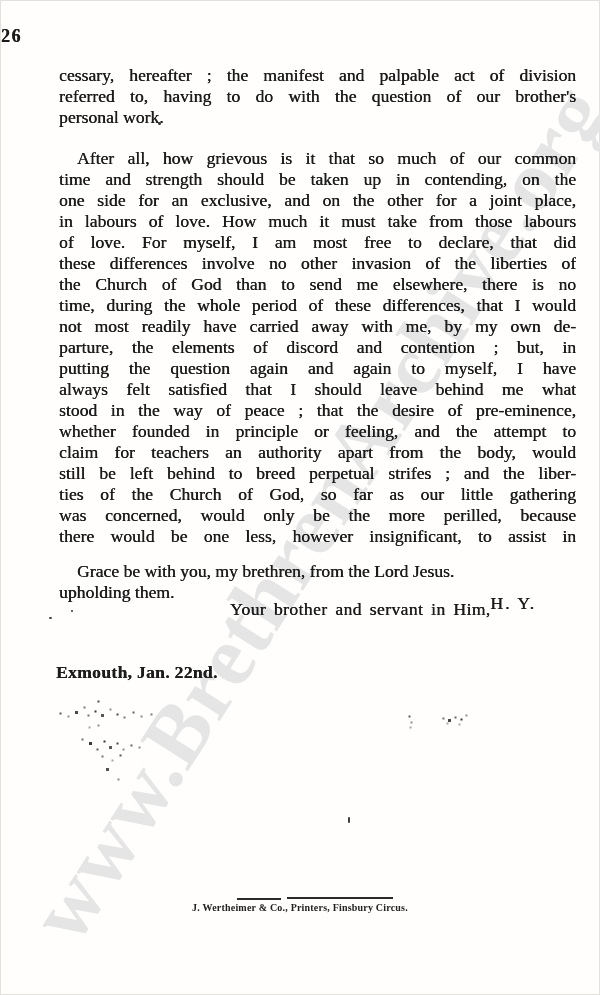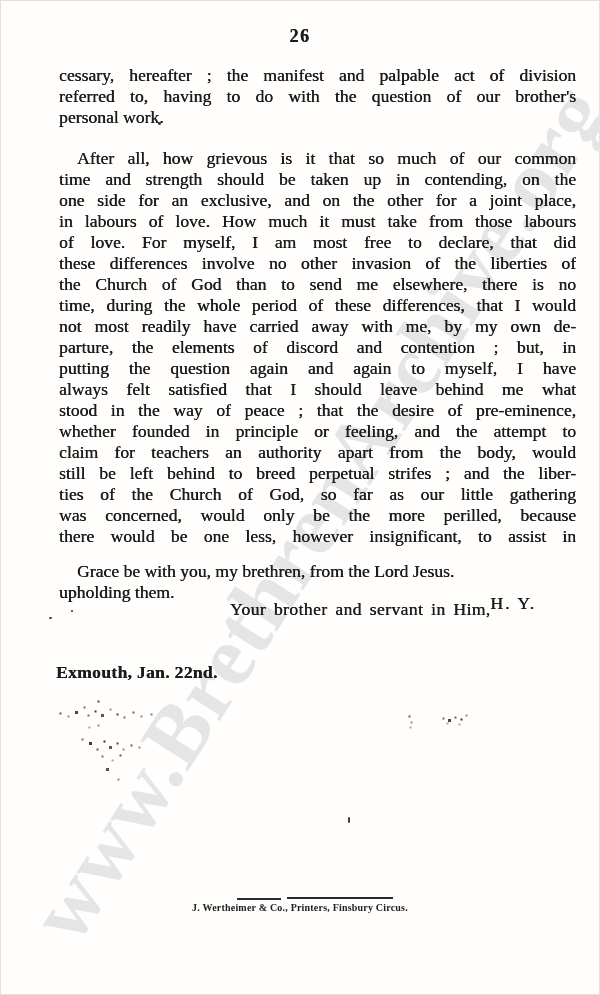--- a/index.html
+++ b/index.html
@@ -14,21 +14,21 @@
   }
   
   .watermark{
     position:absolute;left:317px;top:512px;z-index:1;
     transform:translate(-50%,-50%) rotate(-57.5deg);
     font-size:86px;font-weight:bold;letter-spacing:1px;white-space:nowrap;
     color:#e5e5e5;font-family:"Liberation Serif", serif;
   }
   .content{position:absolute;inset:0;z-index:2;color:#1c1c1c;}
   .pagenum{
-    position:absolute;top:25px;left:0;width:100%;text-align:center;
+    position:absolute;top:25px;left:0;width:100%;
     font-size:18px;font-weight:bold;letter-spacing:1.5px;
     text-shadow:0.3px 0 currentColor;
   }
   .body-text{
     position:absolute;top:64px;left:58px;width:517px;
     font-size:17.6px;line-height:21px;
     text-shadow:0.35px 0 currentColor;
   }
   .l{height:21px;text-align:justify;text-align-last:justify;overflow:hidden;}
   .l.last{text-align-last:left;}

